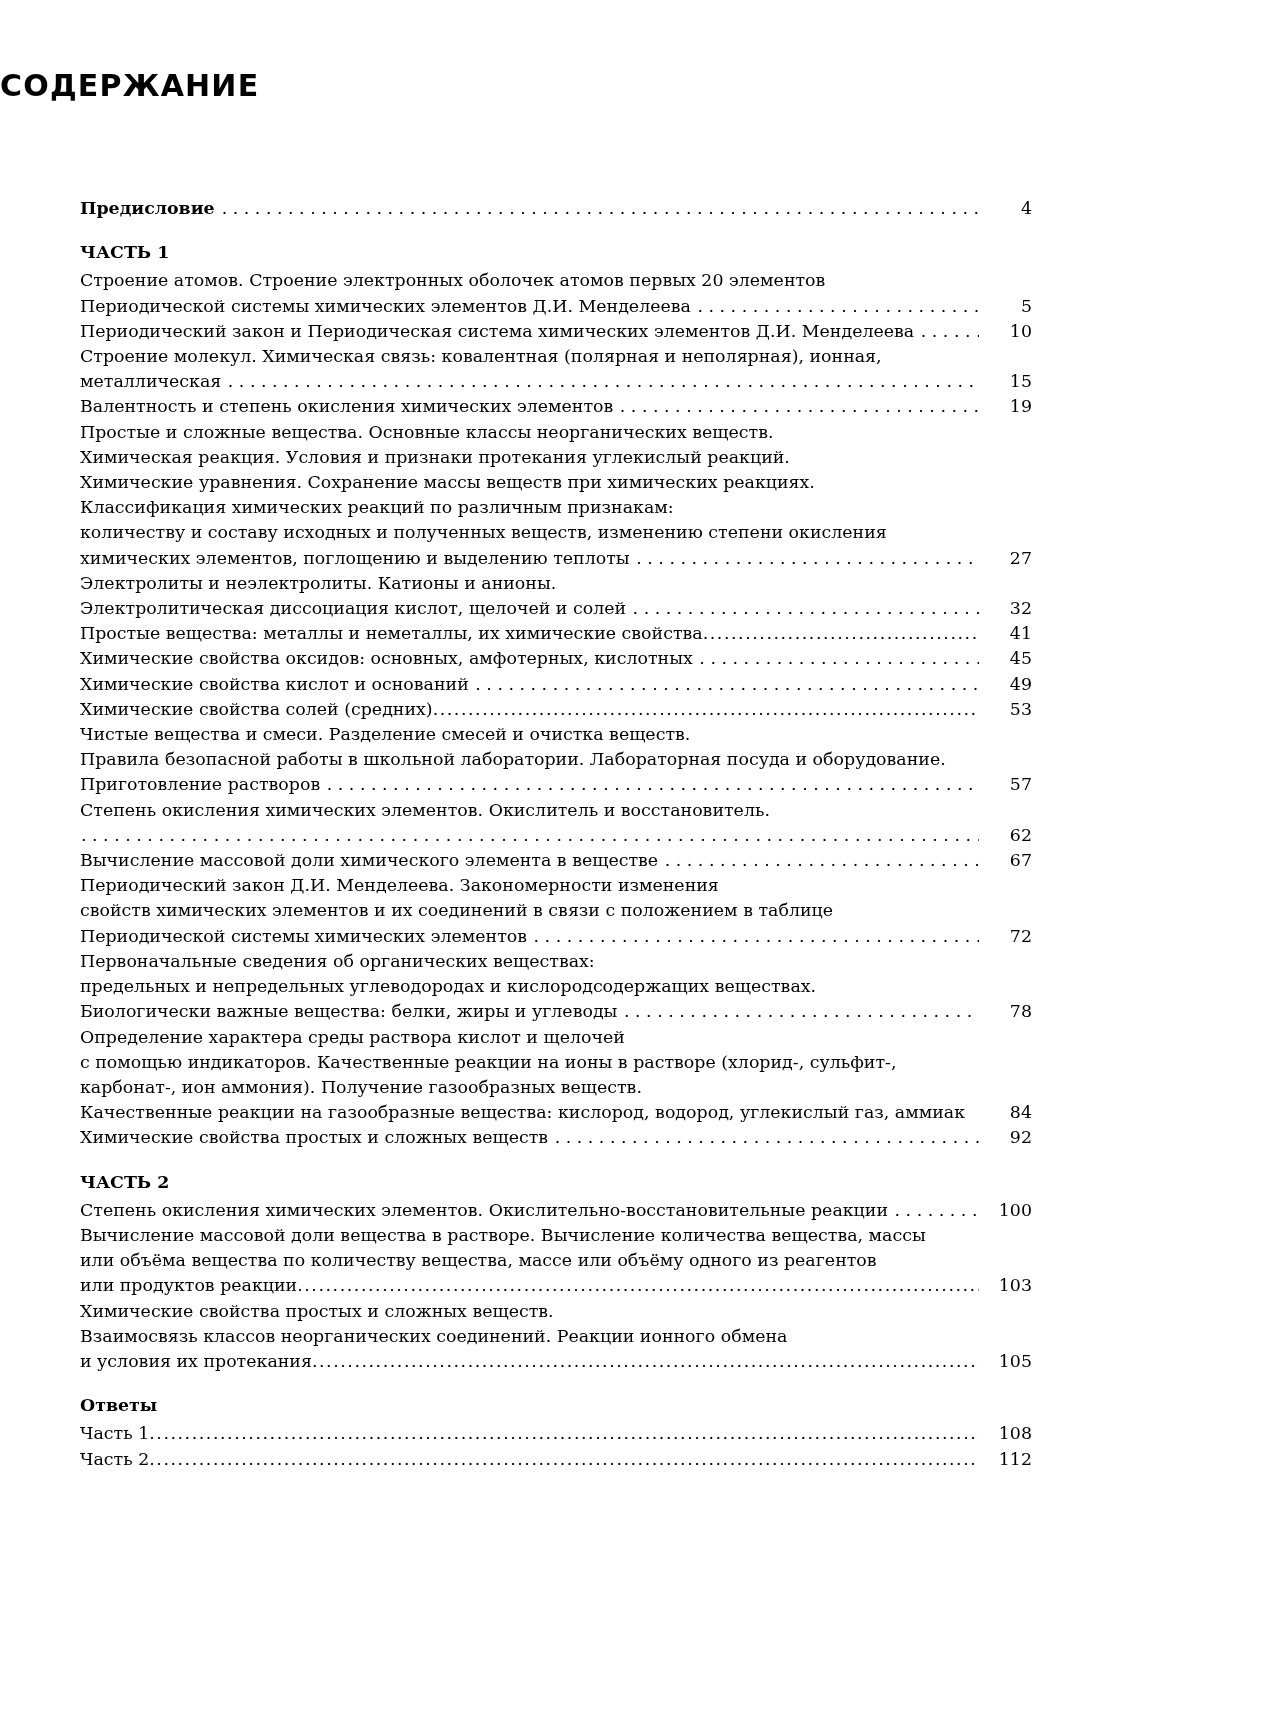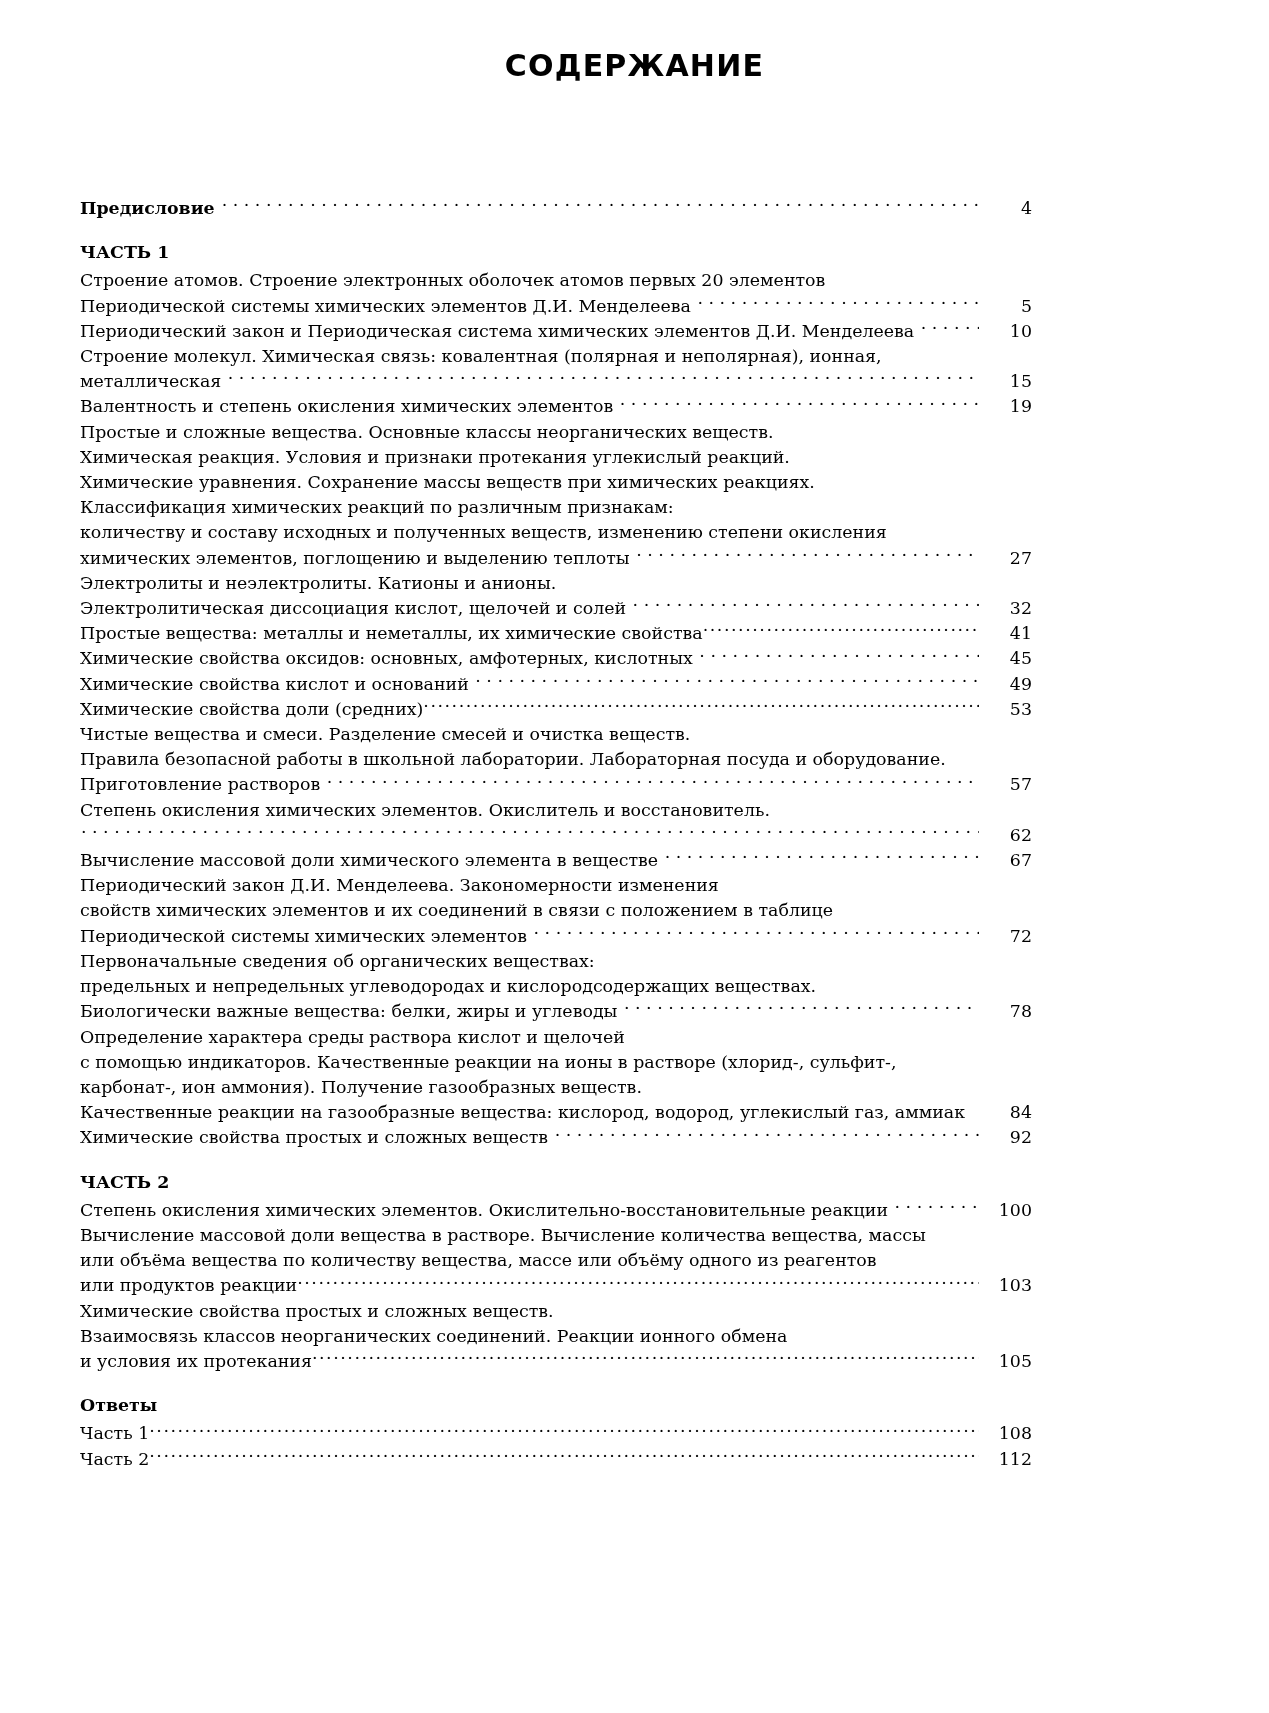--- a/index.html
+++ b/index.html
@@ -15,43 +15,42 @@
     -webkit-font-smoothing: antialiased;
   }
   .page {
     position: relative;
     width: 1269px;
     height: 1713px;
     box-sizing: border-box;
     overflow: hidden;
   }
   .page-title {
-    text-align: center;
     font-family: "DejaVu Sans", "Liberation Sans", sans-serif;
     font-weight: bold;
     font-size: 30px;
     letter-spacing: 1.2px;
     margin: 0;
-    padding-top: 48px;
+    padding-top: 68px;
   }
   .toc {
     position: absolute;
     left: 80px;
     top: 196px;
     width: 952px;
   }
   
   .entry {
     margin: 0;
   }
   .entry.gap-after  { margin-bottom: 17px; }
 
   .line {
     display: flex;
-    align-items: flex-start;
+    align-items: flex-end;
     font-size: 17.4px;
     line-height: 25.2px;
     white-space: nowrap;
   }
   .line .txt {
     flex: 0 0 auto;
     white-space: pre;
   }
   .line .leader {
     flex: 1 1 auto;
@@ -193,21 +192,21 @@
       </div>
       <div class="entry">
         <div class="line">
           <span class="txt">Химические свойства кислот и оснований </span>
           <span class="leader"></span>
           <span class="pageno">49</span>
         </div>
       </div>
       <div class="entry">
         <div class="line tight">
-          <span class="txt">Химические свойства доли (средних)</span>
+          <span class="txt">Химические свойства солей (средних)</span>
           <span class="leader"></span>
           <span class="pageno">53</span>
         </div>
       </div>
       <div class="entry">
         <div class="line nolead">
           <span class="txt">Чистые вещества и смеси. Разделение смесей и очистка веществ. </span>
         </div>
         <div class="line nolead">
           <span class="txt">Правила безопасной работы в школьной лаборатории. Лабораторная посуда и оборудование. </span>

